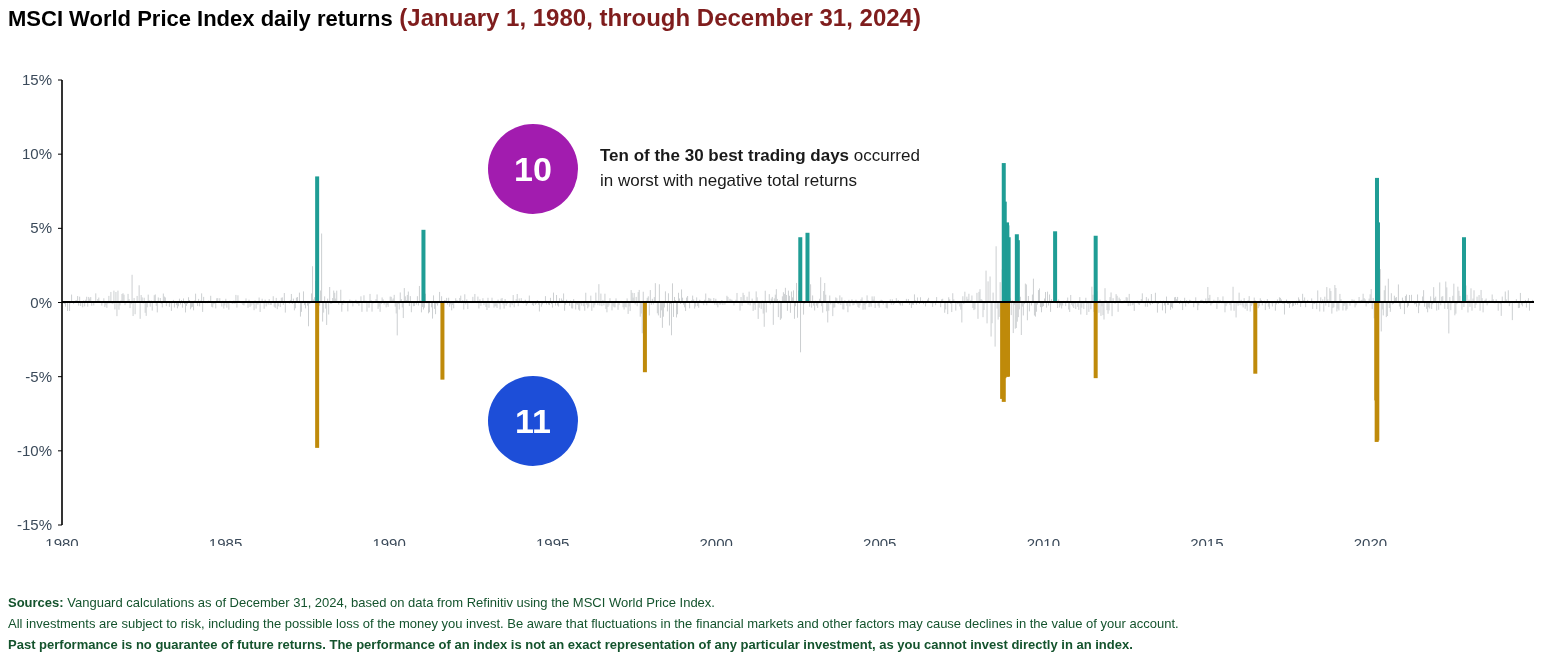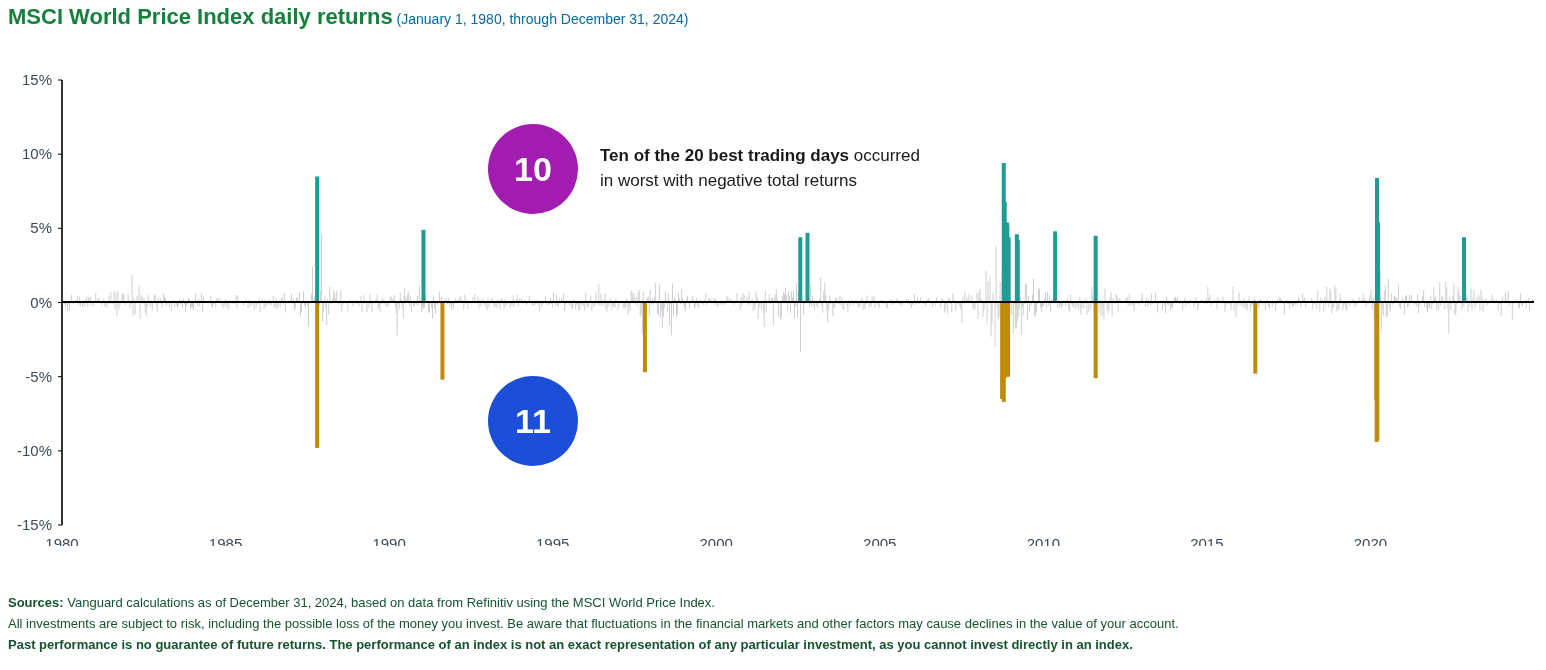--- a/index.html
+++ b/index.html
@@ -19,26 +19,26 @@
   
   #title-block {
     position: absolute;
     left: 8px;
     top: 4px;
     white-space: nowrap;
   }
   #title-main {
     font-size: 22px;
     font-weight: bold;
-    color: #15803d;
+    color: #000000;
   }
   #title-sub {
-    font-size: 14px;
-    font-weight: normal;
-    color: #0369a1;
+    font-size: 24px;
+    font-weight: bold;
+    color: #7f1d1d;
   }
 
   
   #chart-area {
     position: absolute;
     left: 0;
     top: 46px;
     width: 1250px;
     height: 500px;
   }
@@ -1635,21 +1635,21 @@
   <line id="y-axis-line" x1="62" y1="34" x2="62" y2="479" stroke="#000000" stroke-width="1.6"></line>
       <line id="zero-line" x1="62" y1="256" x2="1534" y2="256" stroke="#000000" stroke-width="1.8"></line>
     </svg>
 </div>
 
 <div class="callout" id="callout-best">
   <div class="callout-bubble teal">
     <span>10</span>
   </div>
   <div class="callout-text">
-    <div><span class="strong">Ten of the 20 best trading days</span><span> occurred</span></div>
+    <div><span class="strong">Ten of the 30 best trading days</span><span> occurred</span></div>
     <div>in worst with negative total returns</div>
   </div>
 </div>
 
 <div class="callout" id="callout-worst">
   <div class="callout-bubble gold">
     <span>11</span>
   </div>
 </div>
 

